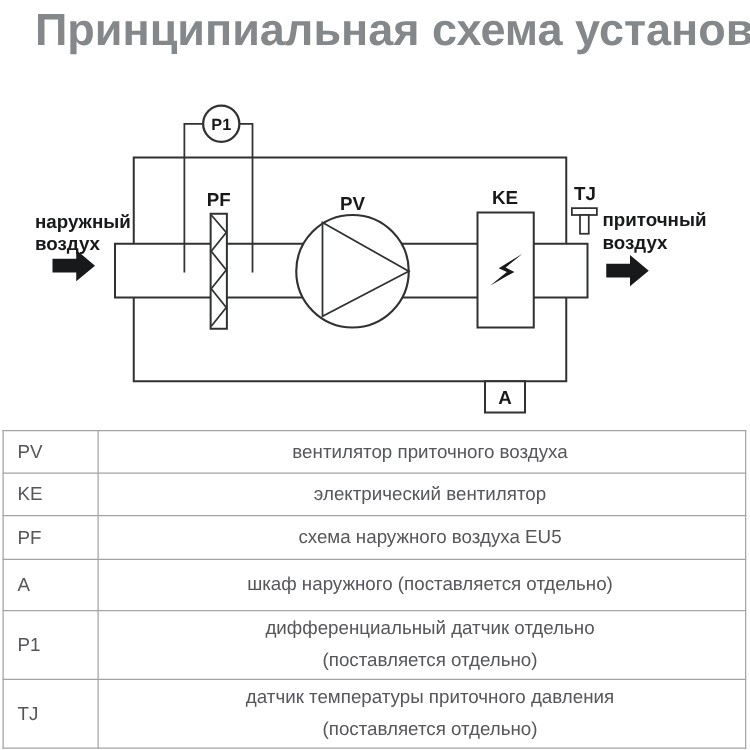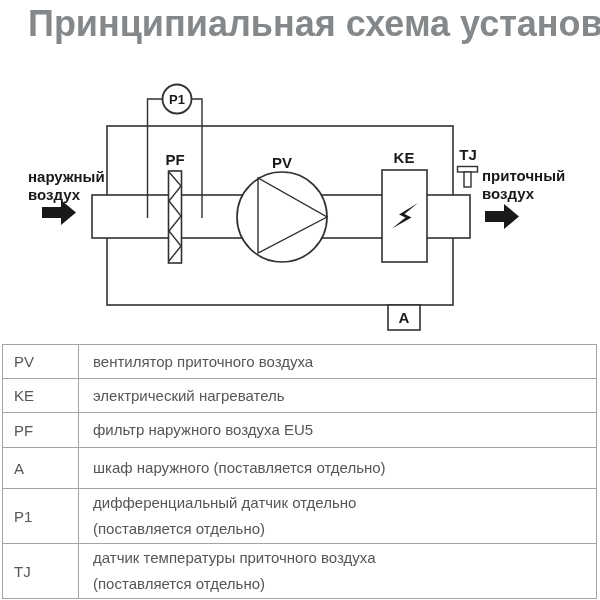--- a/index.html
+++ b/index.html
@@ -37,21 +37,21 @@
     color:#54565a;font-size:15px;vertical-align:middle;
   }
   .legend td.code{width:63px;padding-left:11px;}
   .legend td.desc{padding-left:14px;}
   .legend tr.r0{height:34px;}
   .legend tr.r1{height:34px;}
   .legend tr.r2{height:35px;}
   .legend tr.r3{height:41px;}
   .legend tr.r4{height:55px;}
   .legend tr.r5{height:55px;}
-  .legend .dline{display:block;line-height:26px;}
+  .legend .dline{display:block;line-height:26px;text-align:center;}
 </style>
 </head>
 <body>
 
 <div class="page-title">Принципиальная схема установок</div>
 
 <div class="diagram">
   <svg width="600" height="340" viewBox="0 0 600 340" xmlns="http://www.w3.org/2000/svg">
 
     <rect class="ln" x="107" y="126" width="346" height="179"></rect>
@@ -98,46 +98,46 @@
     <tr class="r0">
       <td class="code">PV</td>
       <td class="desc">
         <span class="dline">вентилятор приточного воздуха</span>
           <span class="dline"></span>
       </td>
     </tr>
     <tr class="r1">
       <td class="code">KE</td>
       <td class="desc">
-        <span class="dline">электрический нагреватель</span>
+        <span class="dline">электрический вентилятор</span>
           <span class="dline"></span>
       </td>
     </tr>
     <tr class="r2">
       <td class="code">PF</td>
       <td class="desc">
-        <span class="dline">фильтр наружного воздуха EU5</span>
+        <span class="dline">схема наружного воздуха EU5</span>
           <span class="dline"></span>
       </td>
     </tr>
     <tr class="r3">
       <td class="code">A</td>
       <td class="desc">
         <span class="dline">шкаф наружного (поставляется отдельно)</span>
           <span class="dline"></span>
       </td>
     </tr>
     <tr class="r4">
       <td class="code">P1</td>
       <td class="desc">
         <span class="dline">дифференциальный датчик отдельно</span>
           <span class="dline">(поставляется отдельно)</span>
       </td>
     </tr>
     <tr class="r5">
       <td class="code">TJ</td>
       <td class="desc">
-        <span class="dline">датчик температуры приточного воздуха</span>
+        <span class="dline">датчик температуры приточного давления</span>
           <span class="dline">(поставляется отдельно)</span>
       </td>
     </tr>
   </tbody>
 </table>
 
 </body></html>

